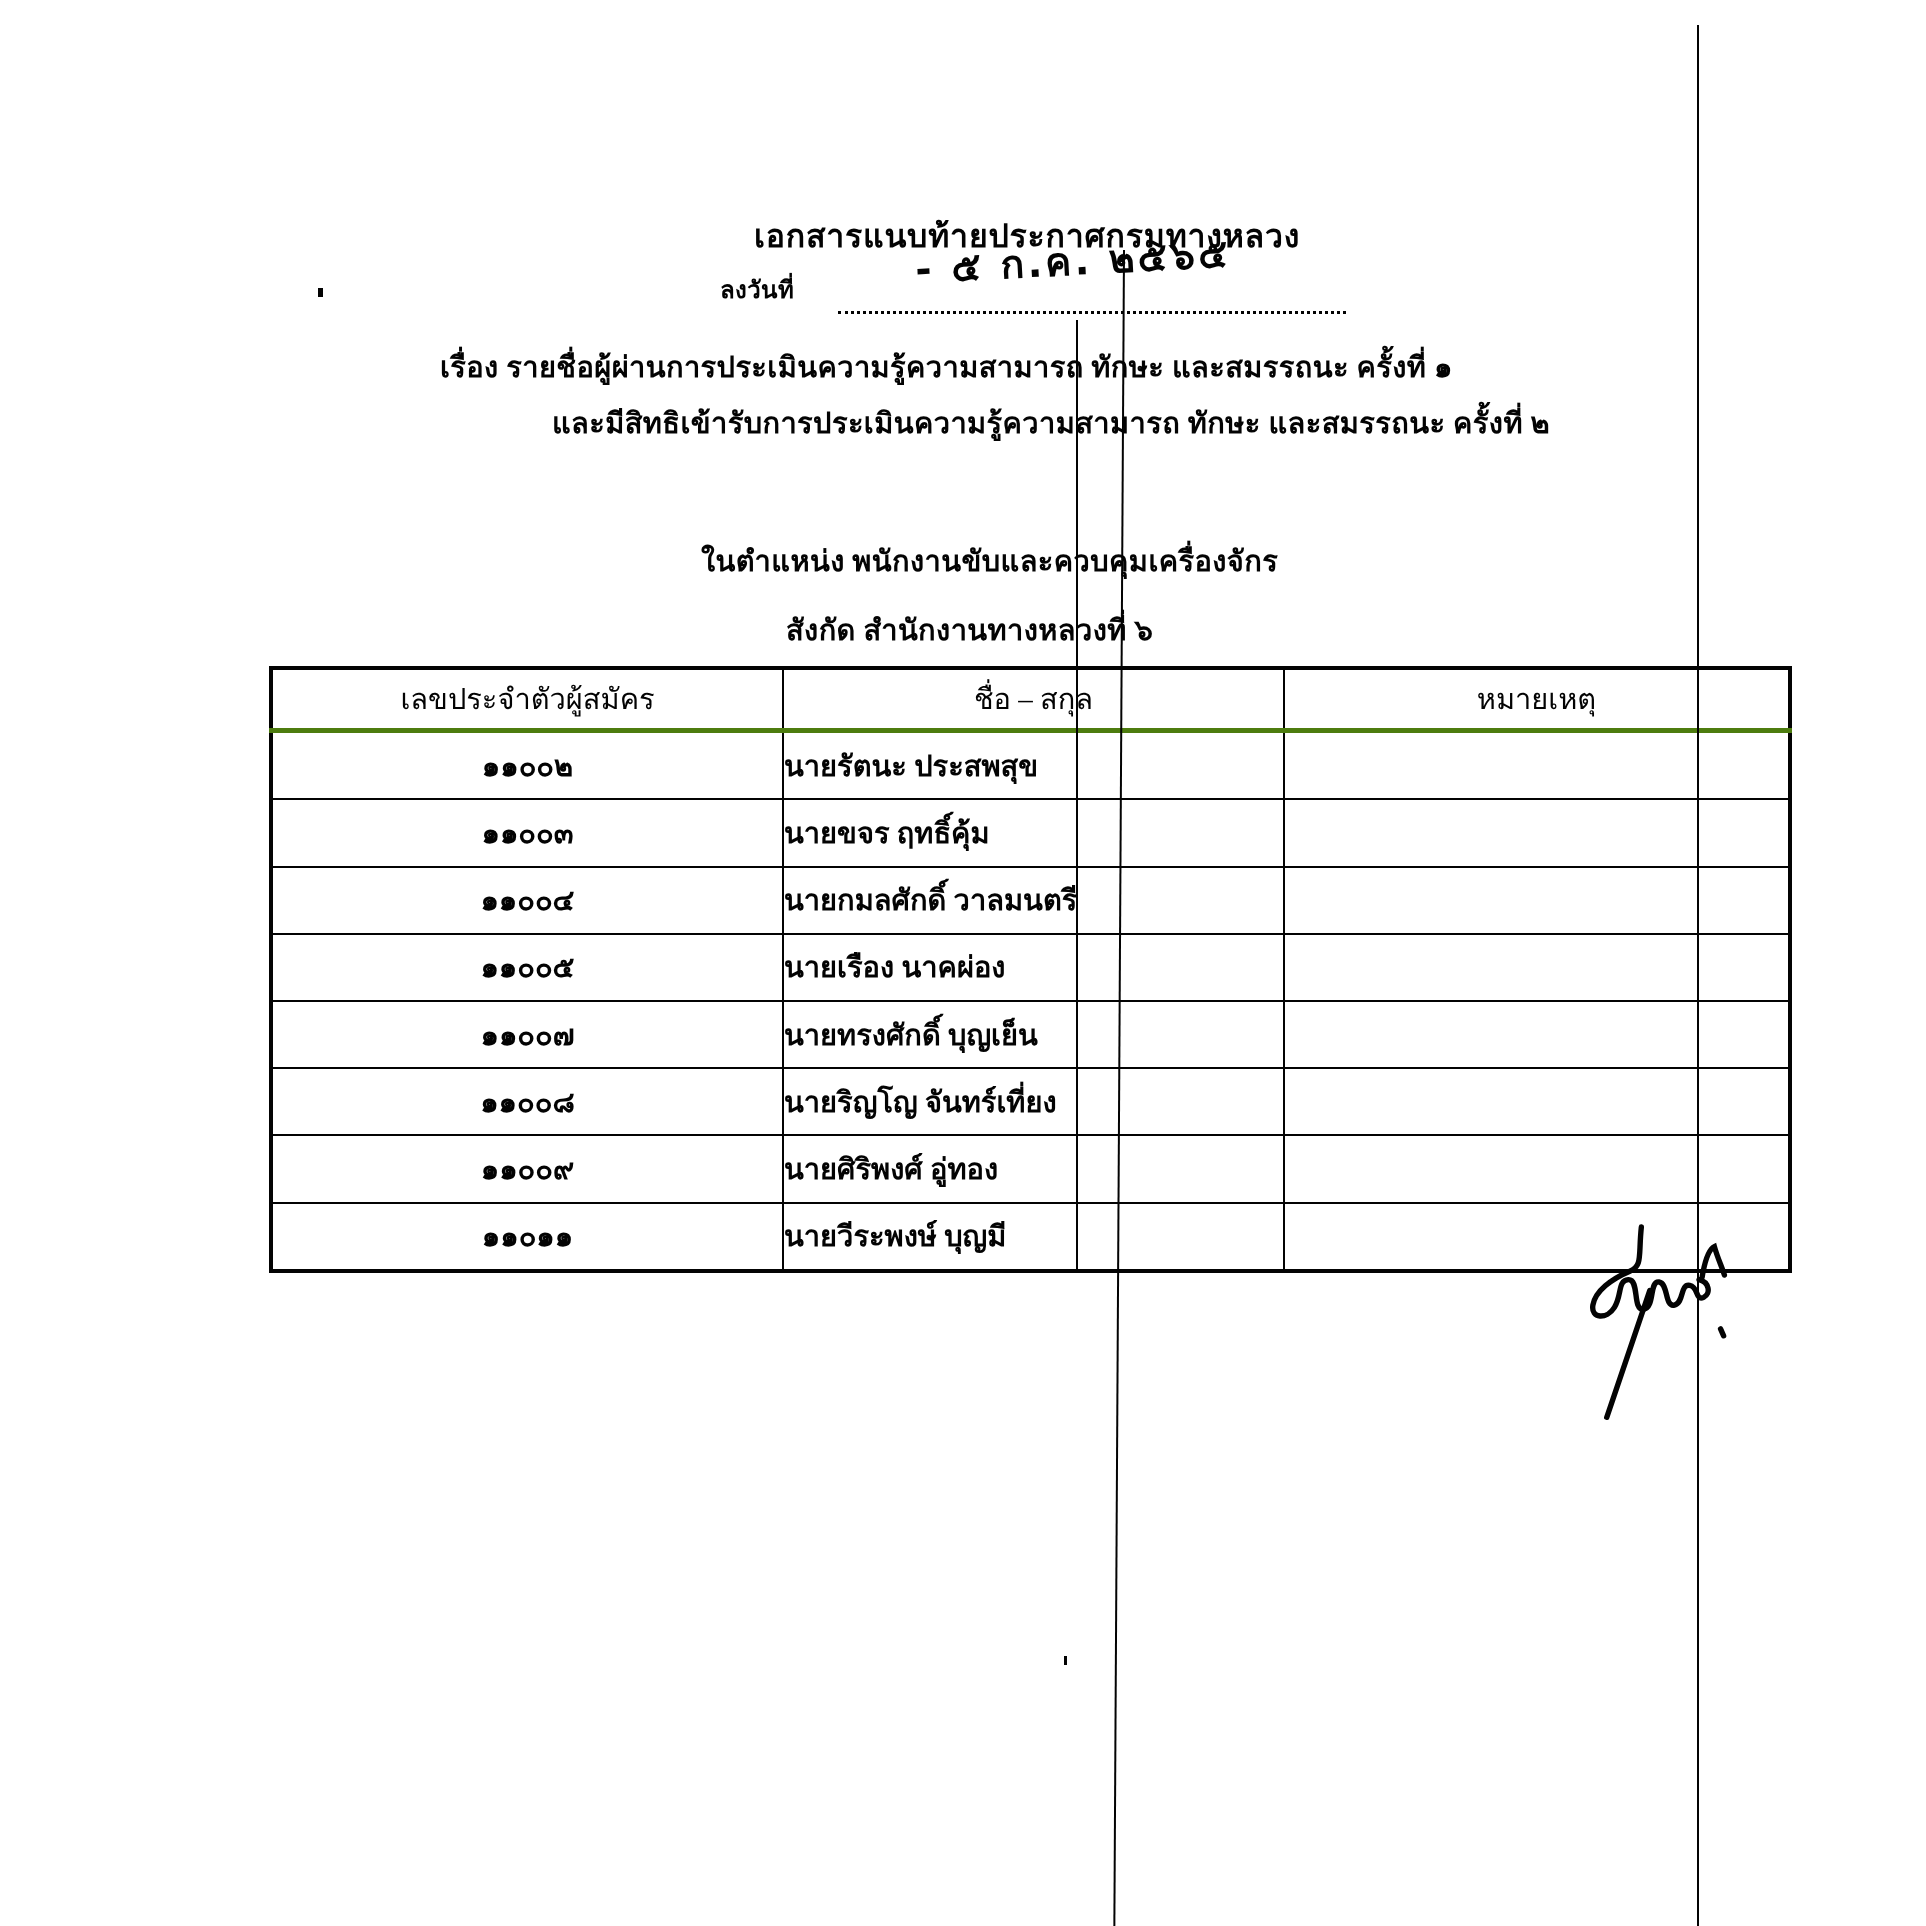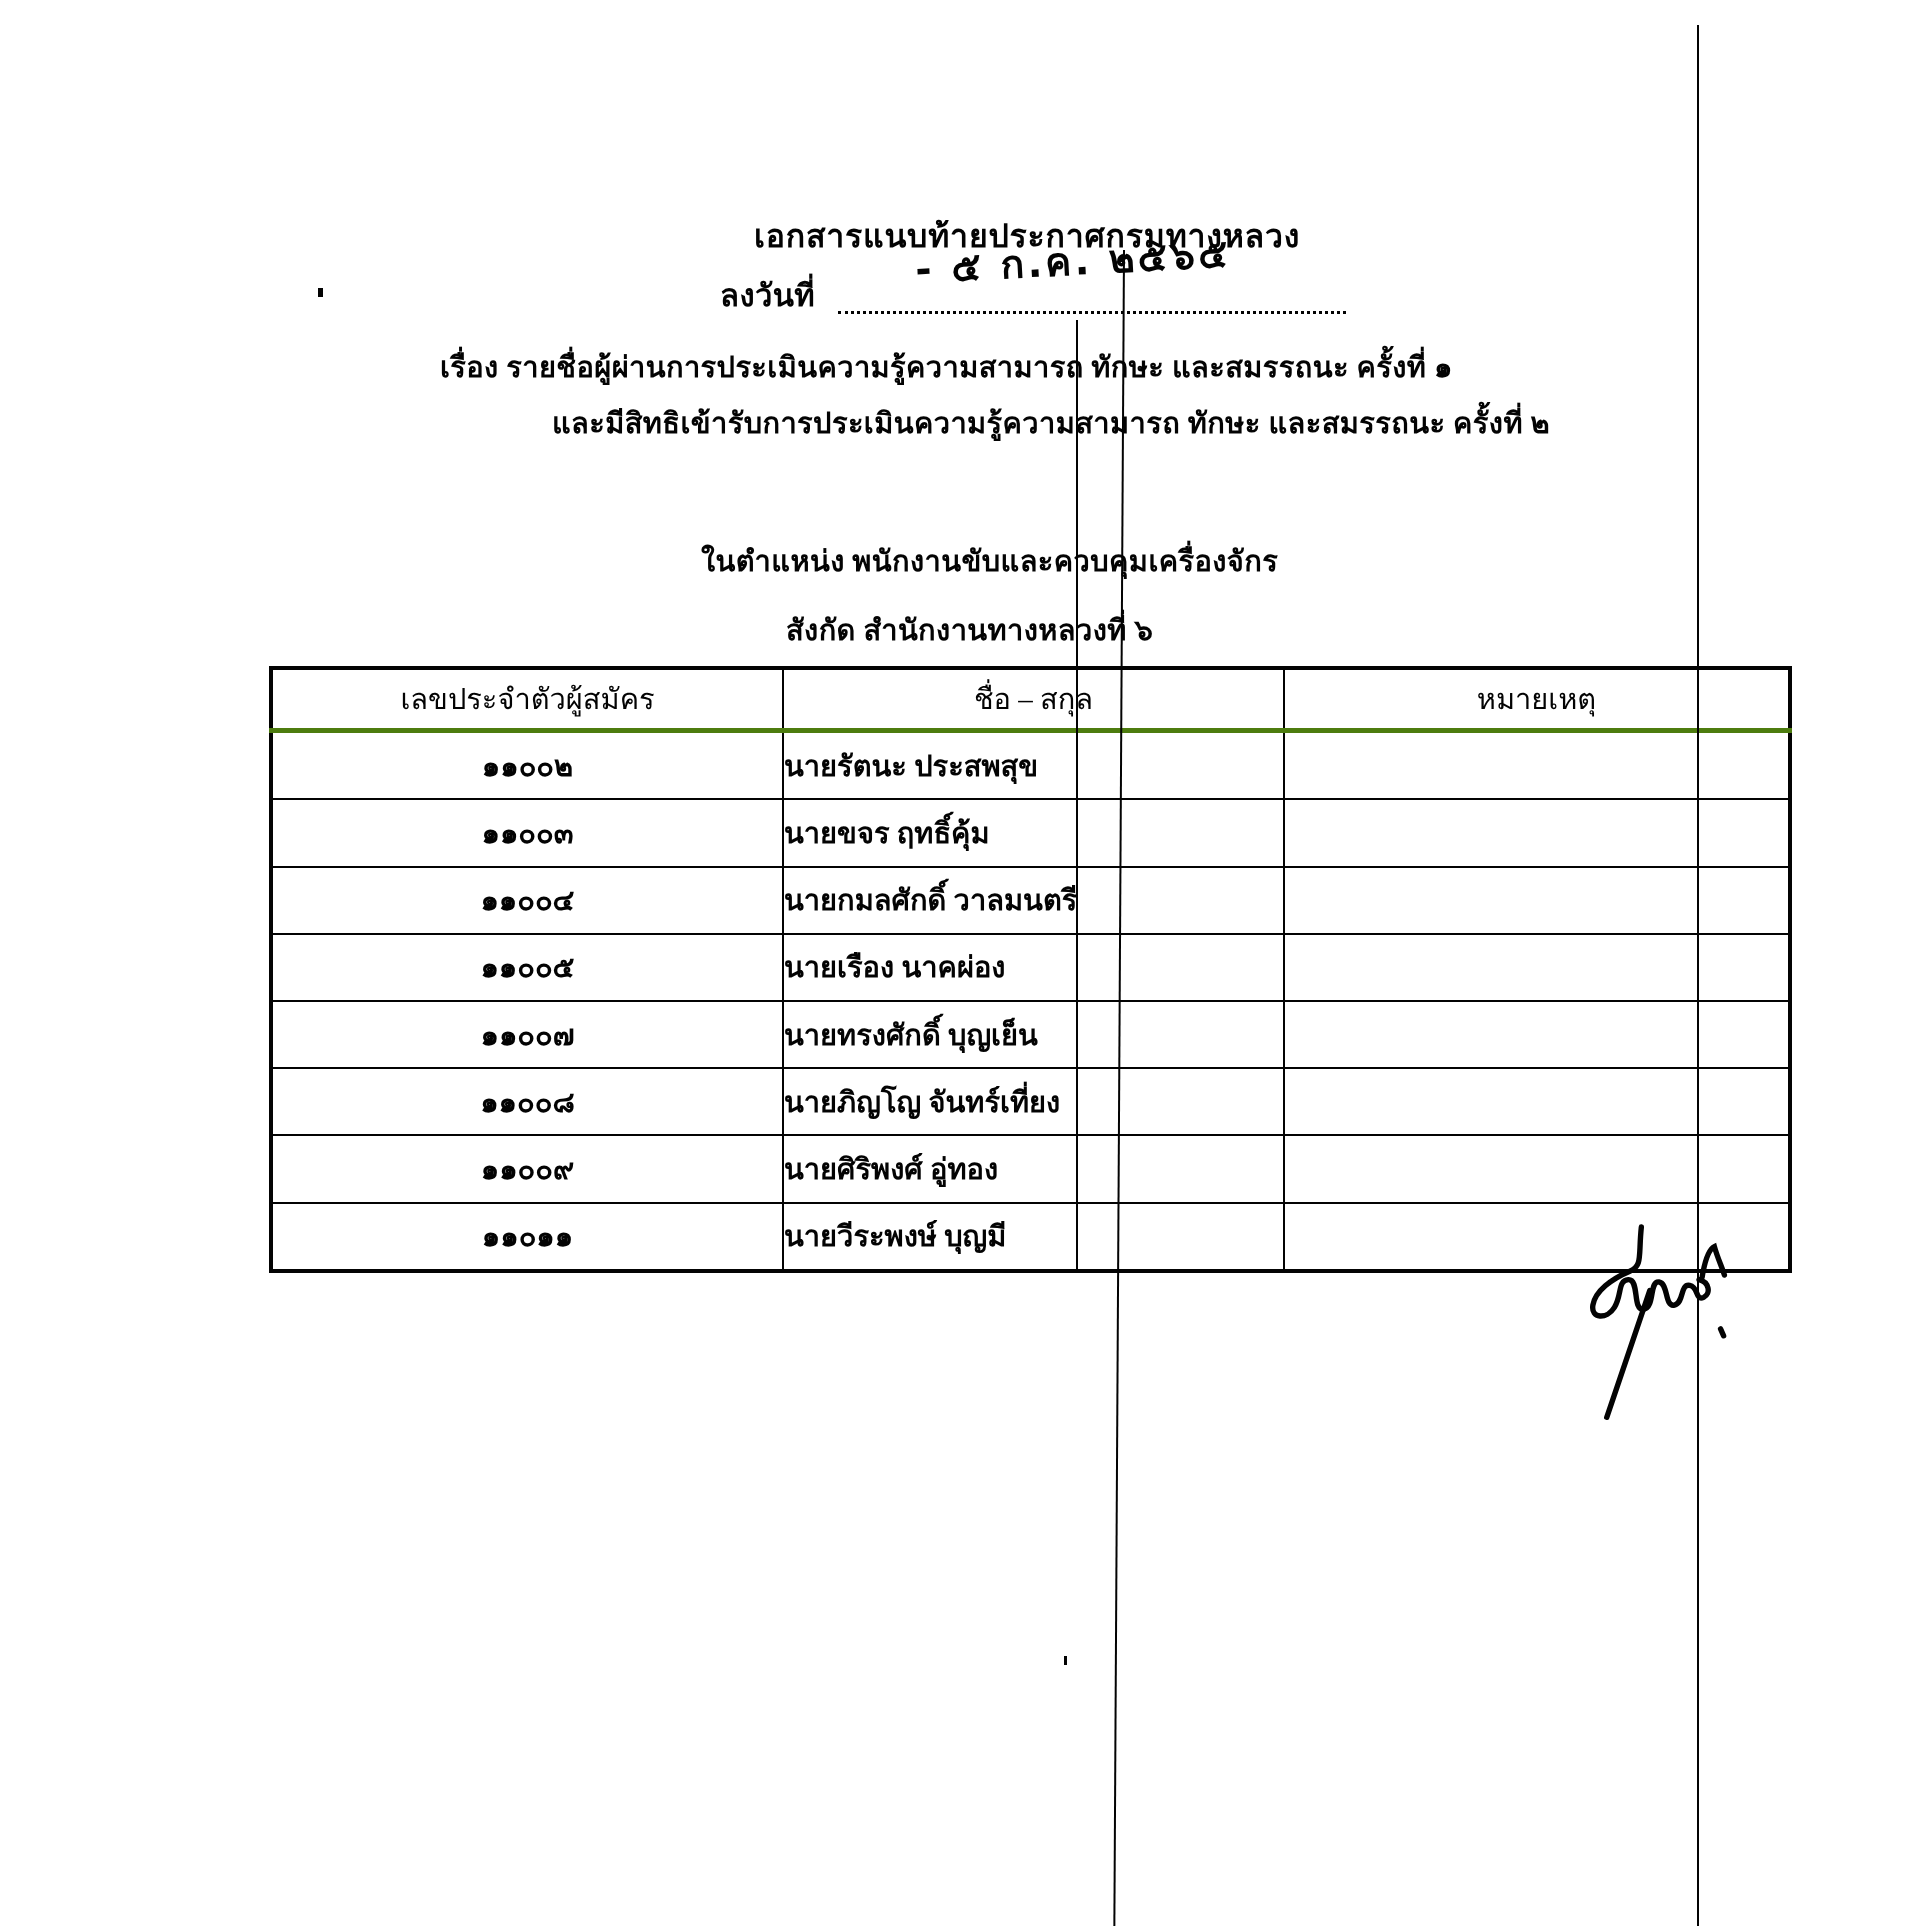--- a/index.html
+++ b/index.html
@@ -57,21 +57,21 @@
 <body>
 
 <div class="page">
 
   <div class="speck" style="left:318px;top:288px;width:4.6px;height:8.5px;"></div>
 
   <div class="abs title" style="left:754px;top:210px;">เอกสารแนบท้ายประกาศกรมทางหลวง</div>
 
   <div class="abs stamp" style="left:917px;top:238px;">- ๕ ก.ค. ๒๕๖๕</div>
 
-  <div class="abs doc-line" style="left:720px;top:270px;font-size:31px;">ลงวันที่</div>
+  <div class="abs doc-line" style="left:720px;top:270px;font-size:24px;">ลงวันที่</div>
 
   <div class="abs dotted-line" style="left:838px;top:286px;width:508px;"></div>
 
   <div class="abs doc-line" style="left:440px;top:344px;">เรื่อง รายชื่อผู้ผ่านการประเมินความรู้ความสามารถ ทักษะ และสมรรถนะ ครั้งที่ ๑</div>
 
   <div class="abs doc-line" style="left:552px;top:400px;">และมีสิทธิเข้ารับการประเมินความรู้ความสามารถ ทักษะ และสมรรถนะ ครั้งที่ ๒</div>
 
   <div class="abs doc-line" style="left:701px;top:512px;margin-top:26px;">ในตำแหน่ง พนักงานขับและควบคุมเครื่องจักร</div>
 
   <div class="abs doc-line" style="left:786px;top:607px;">สังกัด  สำนักงานทางหลวงที่ ๖</div>
@@ -110,21 +110,21 @@
           <td class="name-cell">นายเรือง  นาคผ่อง</td>
           <td class="remark-cell"></td>
         </tr>
         <tr>
           <td class="id-cell">๑๑๐๐๗</td>
           <td class="name-cell">นายทรงศักดิ์  บุญเย็น</td>
           <td class="remark-cell"></td>
         </tr>
         <tr>
           <td class="id-cell">๑๑๐๐๘</td>
-          <td class="name-cell">นายภิญโญ  จันทร์เที่ยง</td>
+          <td class="name-cell">นายริญโญ  จันทร์เที่ยง</td>
           <td class="remark-cell"></td>
         </tr>
         <tr>
           <td class="id-cell">๑๑๐๐๙</td>
           <td class="name-cell">นายศิริพงศ์  อู่ทอง</td>
           <td class="remark-cell"></td>
         </tr>
         <tr>
           <td class="id-cell">๑๑๐๑๑</td>
           <td class="name-cell">นายวีระพงษ์  บุญมี</td>

